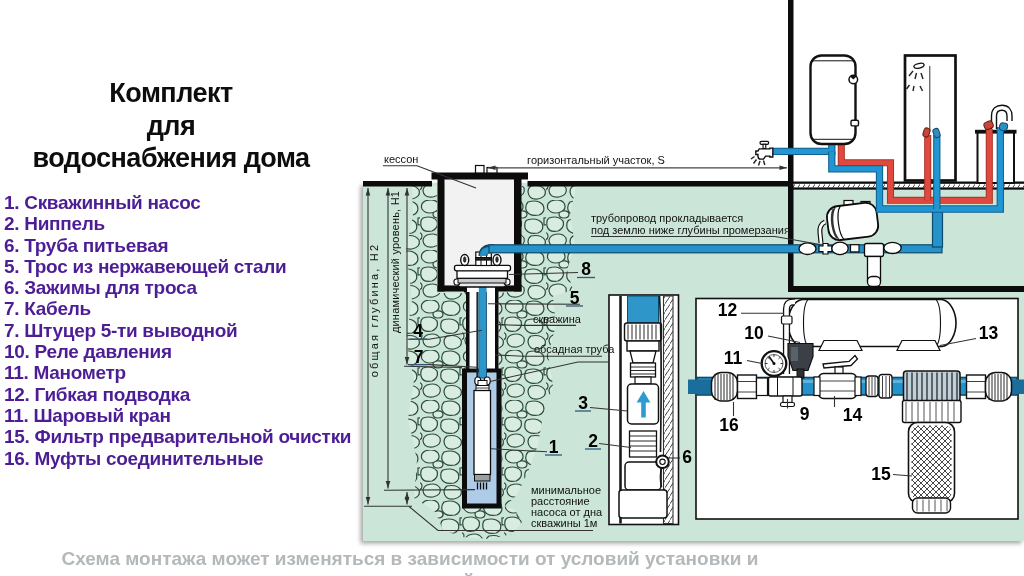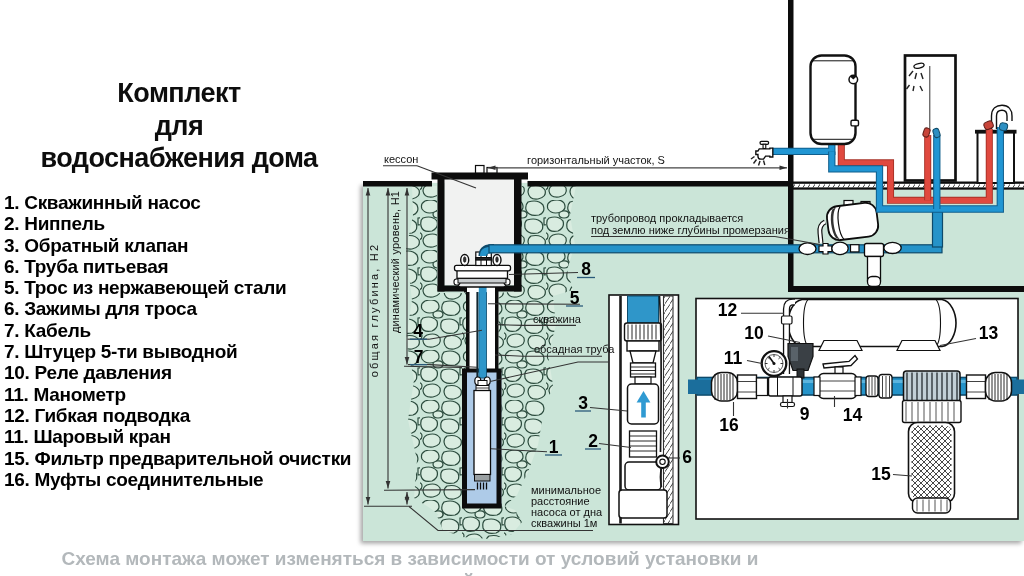--- a/index.html
+++ b/index.html
@@ -1,20 +1,20 @@
 <!DOCTYPE html>
 <html><head><meta charset="utf-8">
 <style>
 html,body{margin:0;padding:0;background:#fff;}
 #page{position:relative;width:1024px;height:576px;overflow:hidden;background:#fff;
  font-family:"Liberation Sans",sans-serif;}
 #title{position:absolute;left:0px;top:77px;width:342px;text-align:center;
- font-weight:bold;font-size:27px;line-height:32.5px;color:#0d0d0d;letter-spacing:-0.5px;padding-left:8px;}
+ font-weight:bold;font-size:27px;line-height:32.5px;color:#0d0d0d;letter-spacing:-0.5px;}
 #list{position:absolute;left:4px;top:192px;font-weight:bold;font-size:19px;
- line-height:21.3px;color:#000000;white-space:nowrap;letter-spacing:-0.3px;}
+ line-height:21.3px;color:#4c1d95;white-space:nowrap;letter-spacing:-0.3px;}
 #cap{position:absolute;left:0;top:548px;width:820px;text-align:center;
  font-weight:bold;font-size:19px;color:#b3b8bb;letter-spacing:0px;}
 svg{position:absolute;left:0;top:0;}
 </style></head>
 <body>
 <div id="page">
 <svg width="1024" height="576" viewBox="0 0 1024 576" xmlns="http://www.w3.org/2000/svg" font-family="Liberation Sans, sans-serif">
       <defs>
         <pattern id="st" width="42" height="50" patternUnits="userSpaceOnUse">
           <path d="M5,1 Q14,-2 18,3 Q21,9 15,12 Q6,15 2,9 Q0,4 5,1 Z" fill="#d9ece0" stroke="#2a4a3c" stroke-width="1.2"></path>
@@ -413,21 +413,20 @@
         <line x1="410" y1="364.6" x2="427" y2="364.6"></line>
         <line x1="545" y1="455" x2="562" y2="455"></line>
         <line x1="575" y1="411" x2="591" y2="411"></line>
         <line x1="585" y1="449" x2="601" y2="449"></line>
       </g>
     </svg>
 <div id="title">Комплект<br>для<br>водоснабжения дома</div>
 <div id="list">
       <div class="li">1. Скважинный насос</div>
       <div class="li">2. Ниппель</div>
-      <div class="li">3. Обратный клапан</div>
       <div class="li">6. Труба питьевая</div>
       <div class="li">5. Трос из нержавеющей стали</div>
       <div class="li">6. Зажимы для троса</div>
       <div class="li">7. Кабель</div>
       <div class="li">7. Штуцер 5-ти выводной</div>
       <div class="li">10. Реле давления</div>
       <div class="li">11. Манометр</div>
       <div class="li">12. Гибкая подводка</div>
       <div class="li">11. Шаровый кран</div>
       <div class="li">15. Фильтр предварительной очистки</div>

